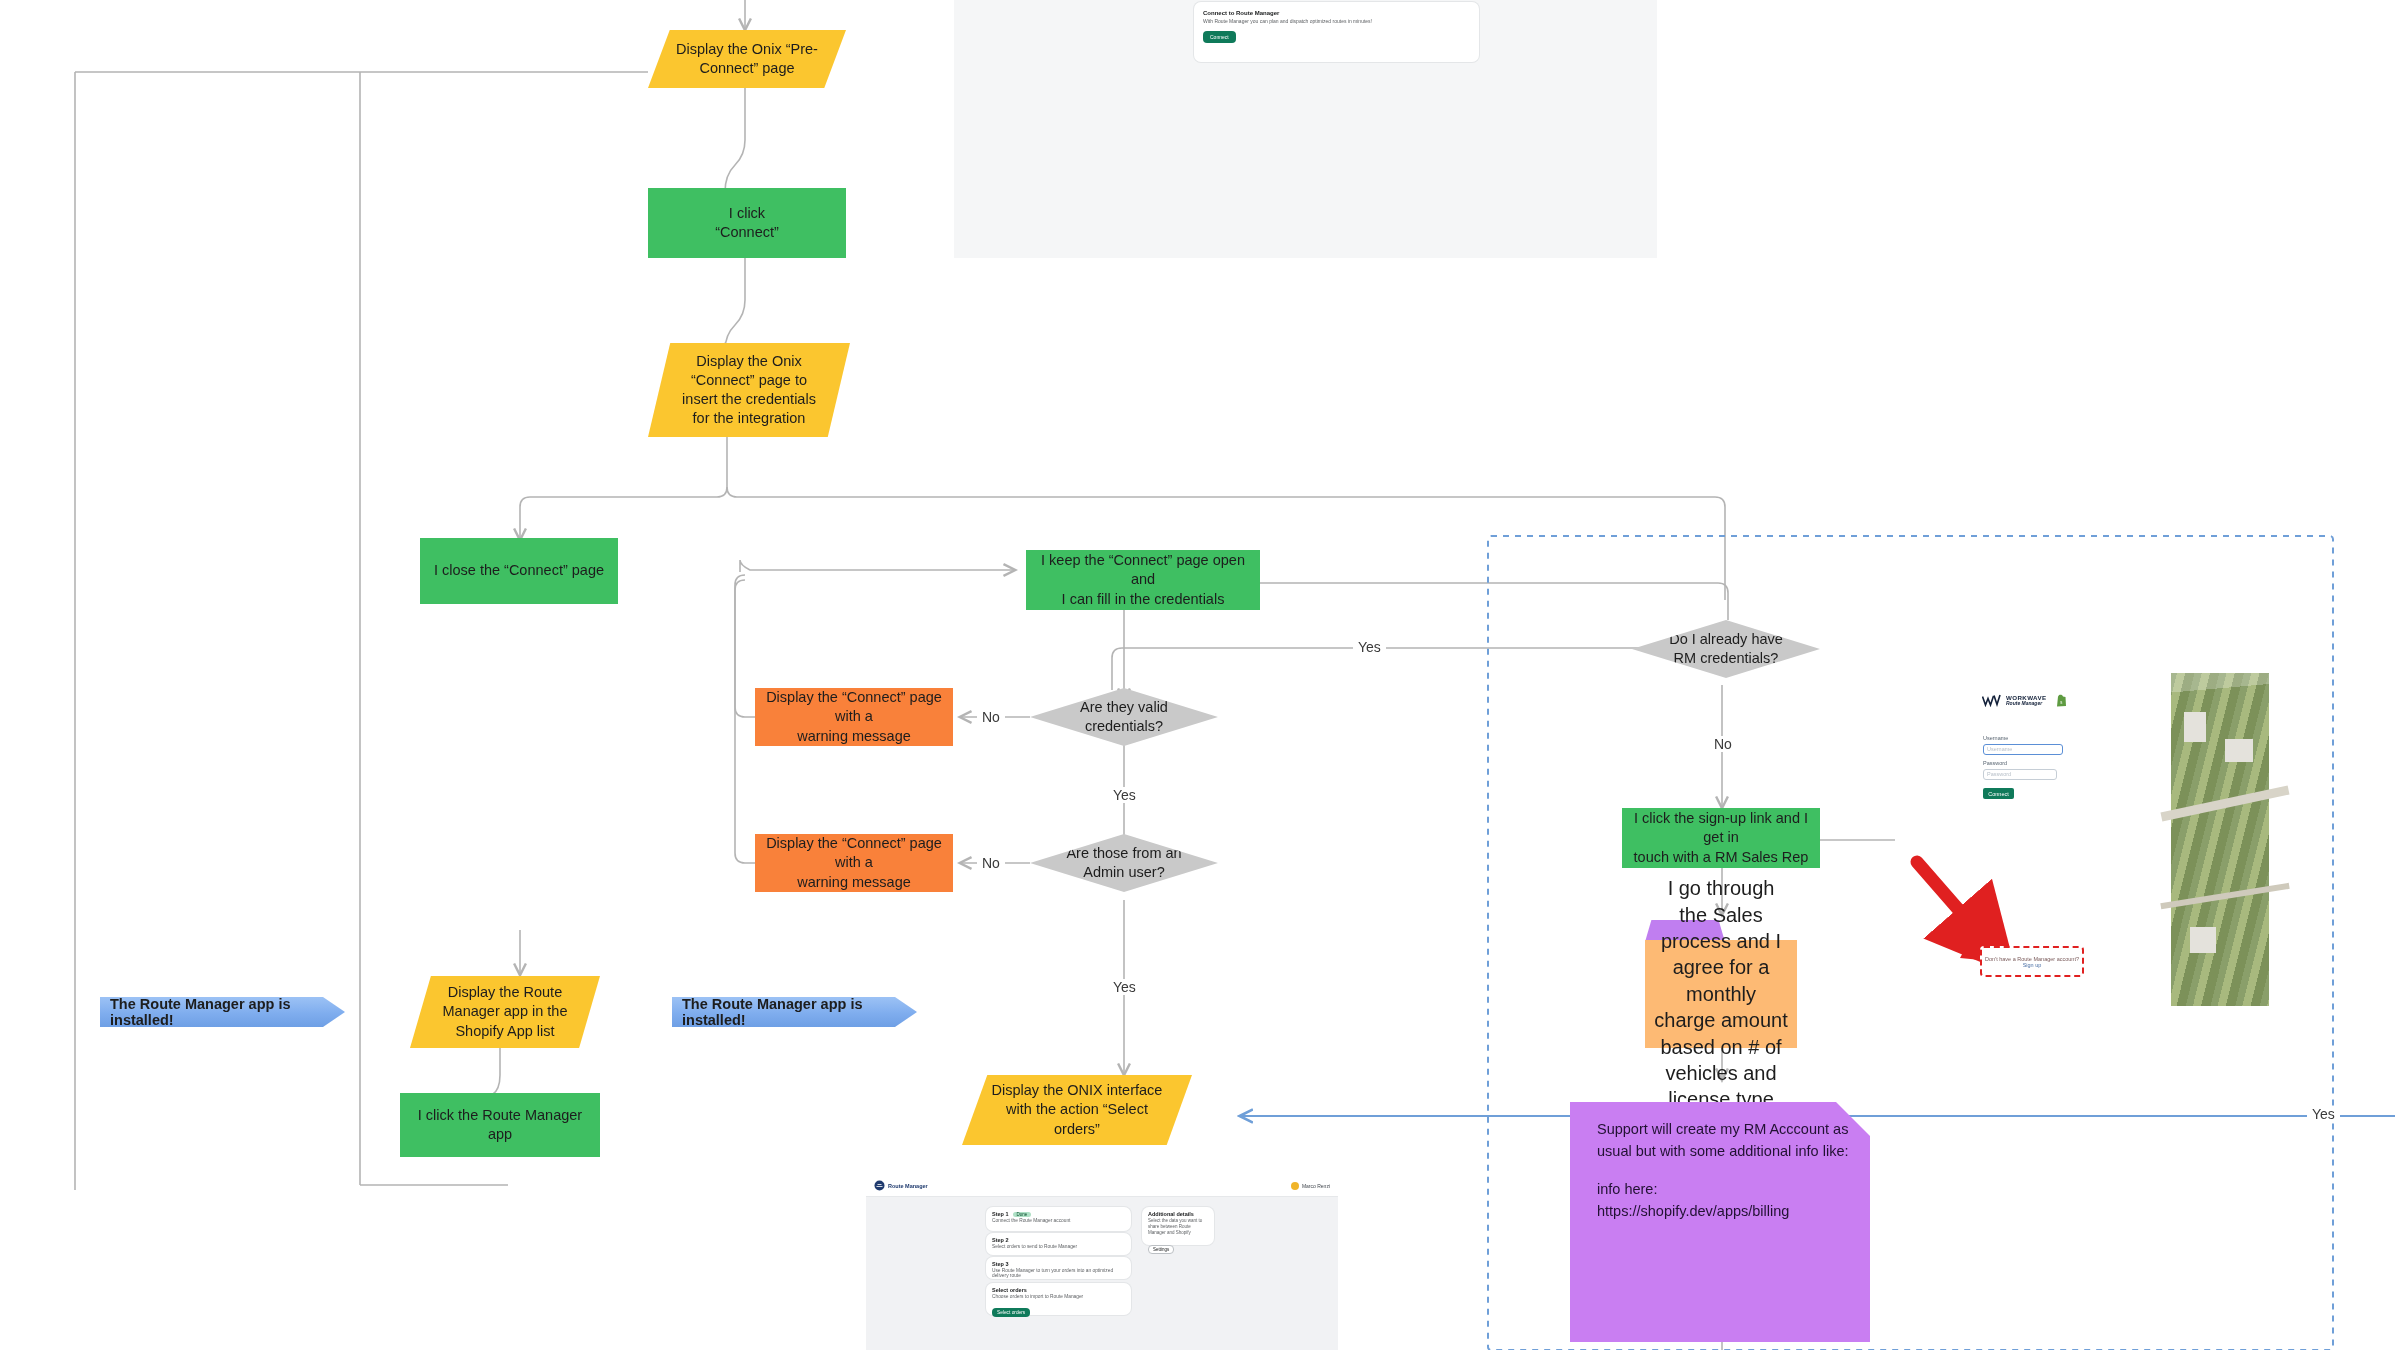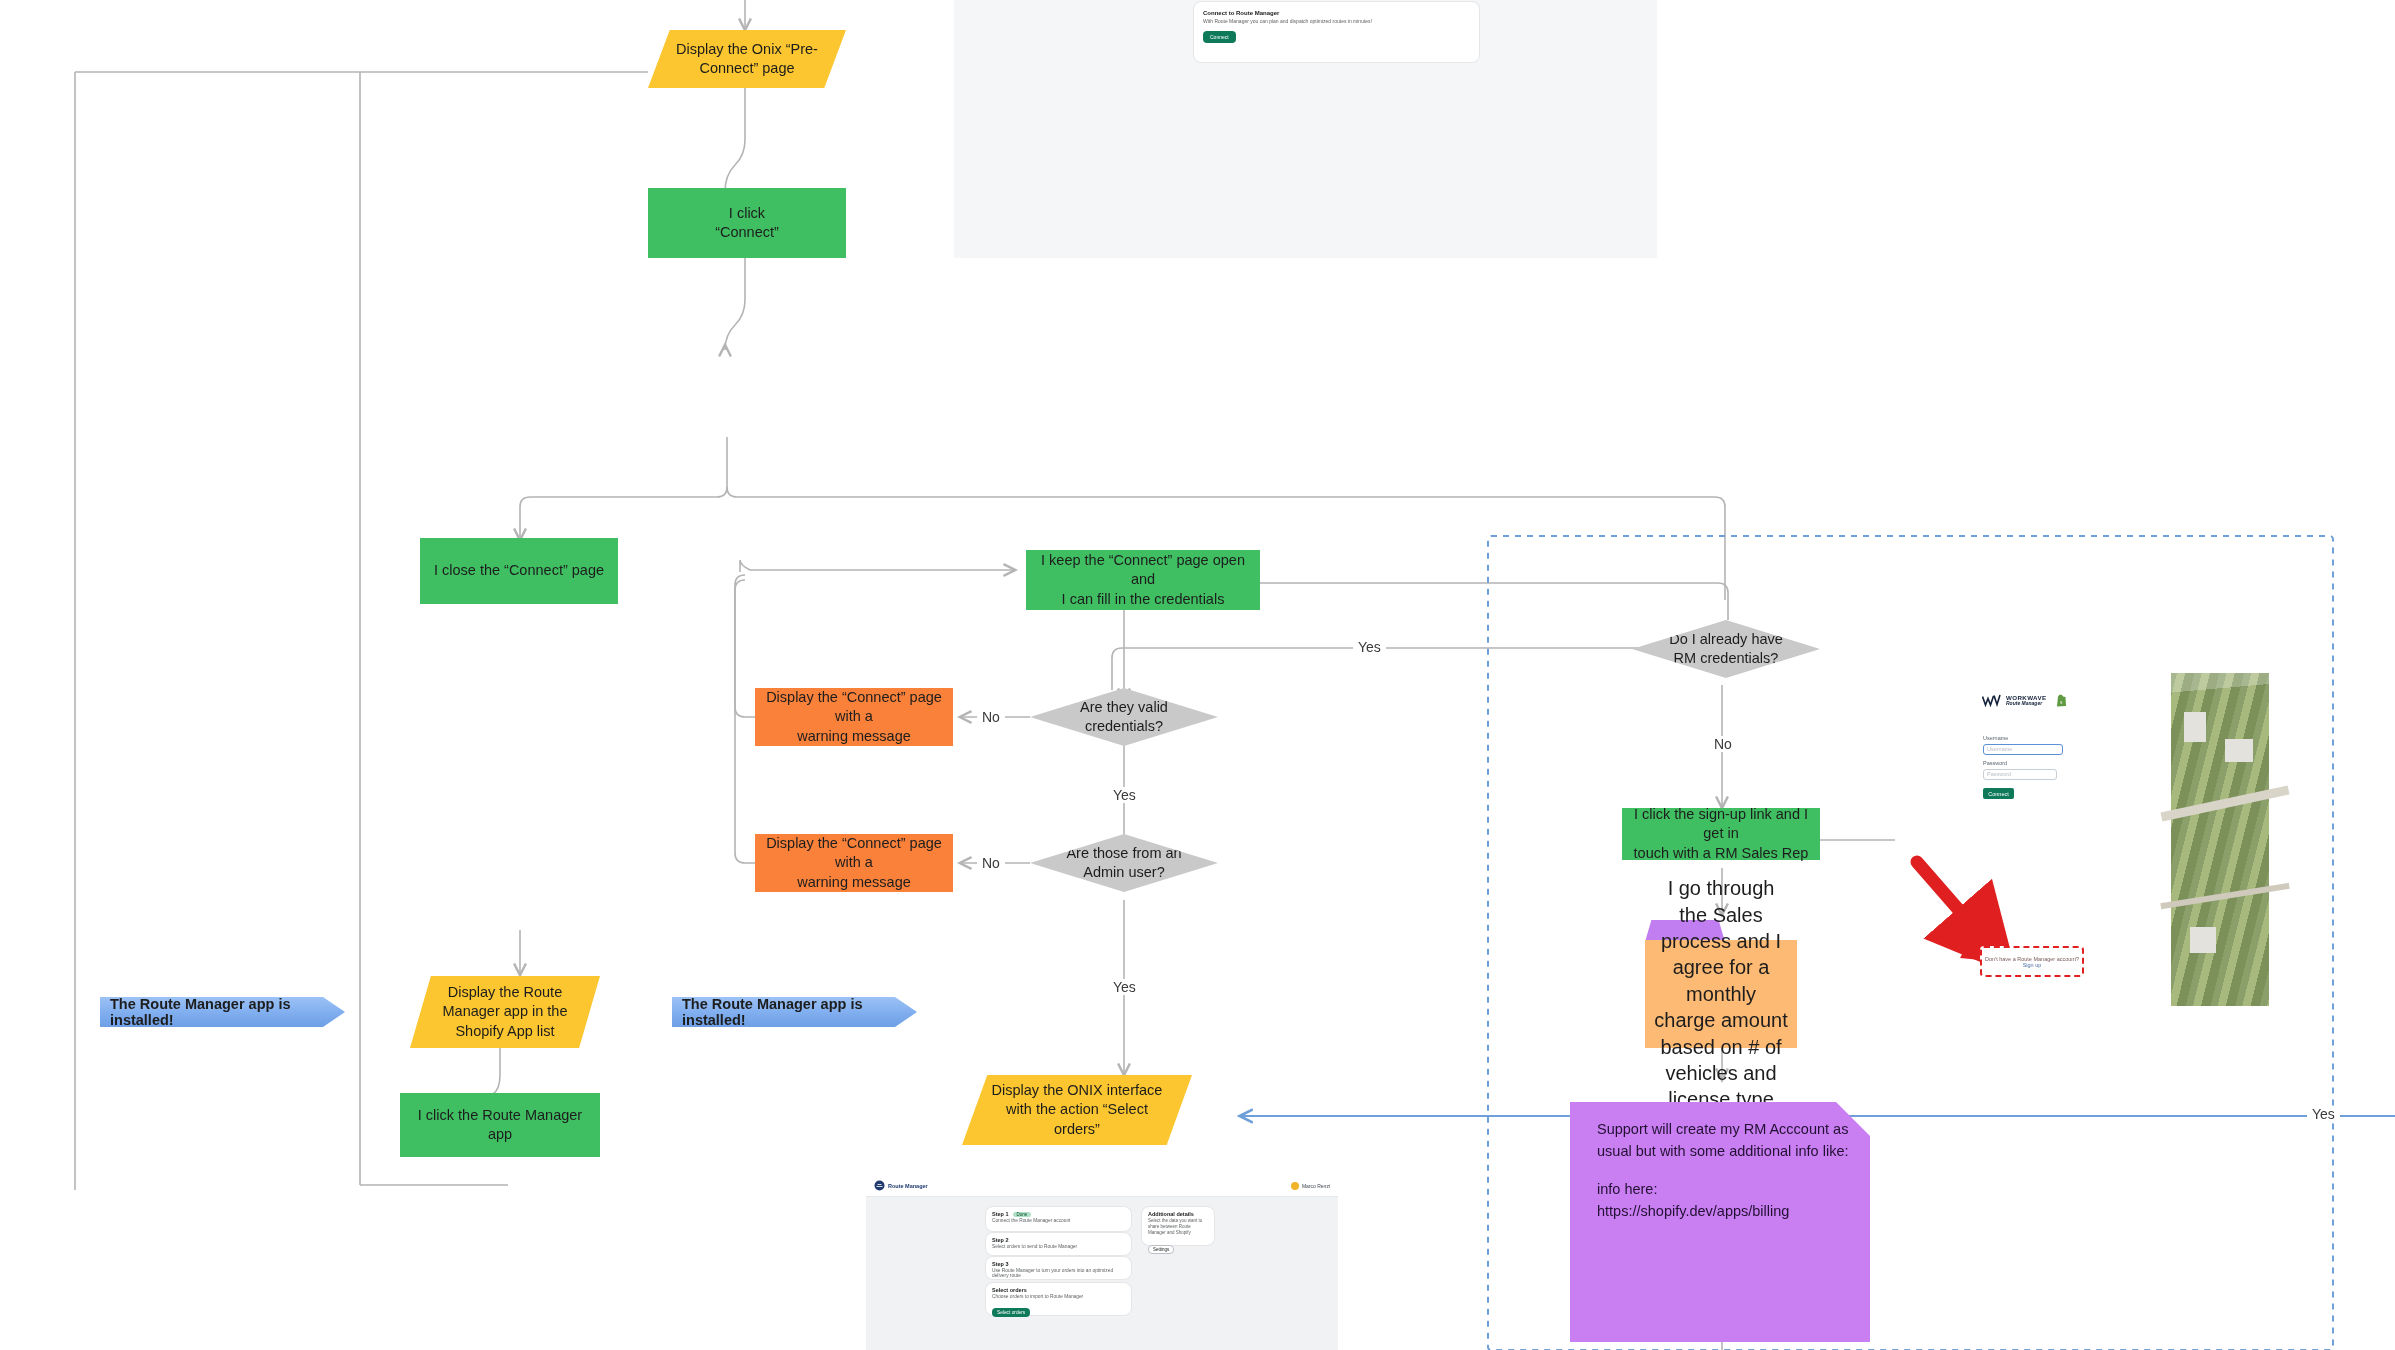--- a/index.html
+++ b/index.html
@@ -215,20 +215,24 @@
       <path d="M1975,930 L2002,962 L1960,958 Z" fill="#e02020"></path>
     </g>
   </svg>
 
   <div class="node n-yellow" style="left:648px; top:30px; width:198px; height:58px;">Display the Onix “Pre-
 Connect” page</div>
 
   <div class="node n-green" style="left:648px; top:188px; width:198px; height:70px;">I click
 “Connect”</div>
 
+  <div class="node n-yellow" style="left:648px; top:343px; width:202px; height:94px;">Display the Onix
+“Connect” page to
+insert the credentials
+for the integration</div>
 
   <div class="node n-green" style="left:420px; top:538px; width:198px; height:66px;">I close the “Connect” page</div>
 
   <div class="node n-green" style="left:1026px; top:550px; width:234px; height:60px;">I keep the “Connect” page open and
 I can fill in the credentials</div>
 
   <div class="node n-orange" style="left:755px; top:688px; width:198px; height:58px;">Display the “Connect” page with a
 warning message</div>
 
   <div class="node n-orange" style="left:755px; top:834px; width:198px; height:58px;">Display the “Connect” page with a
@@ -246,21 +250,21 @@
   <div class="node n-yellow" style="left:410px; top:976px; width:190px; height:72px;">Display the Route
 Manager app in the
 Shopify App list</div>
 
   <div class="node n-green" style="left:400px; top:1093px; width:200px; height:64px;">I click the Route Manager app</div>
 
   <div class="node n-yellow" style="left:962px; top:1075px; width:230px; height:70px;">Display the ONIX interface
 with the action “Select
 orders”</div>
 
-  <div class="node n-green" style="left:1622px; top:808px; width:198px; height:52px;">I click the sign-up link and I get in
+  <div class="node n-green" style="left:1622px; top:808px; width:198px; height:60px;">I click the sign-up link and I get in
 touch with a RM Sales Rep</div>
 
   <div class="n-doc-top" style="left:1645px; top:920px; width:80px; height:22px;"></div>
   <div class="node n-purple" style="left:1645px; top:940px; width:152px; height:108px;">I go through the Sales
 process and I agree for a
 monthly charge amount
 based on # of vehicles and
 license type</div>
 
   <div class="n-note" style="left:1570px; top:1102px; width:300px; height:240px;padding-left:27px;">

